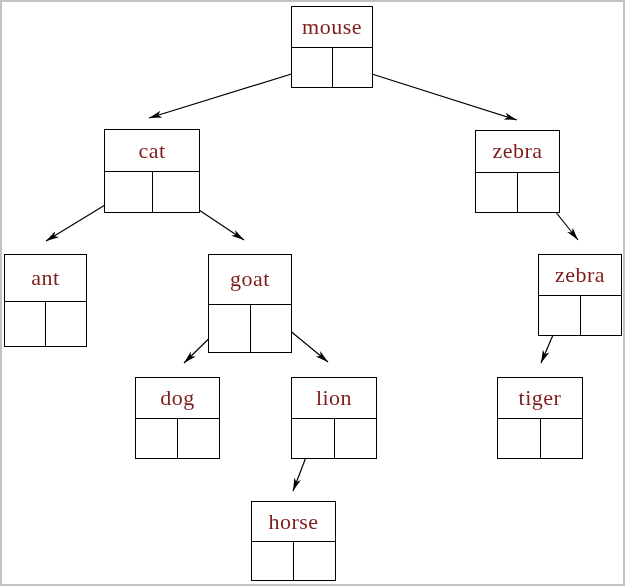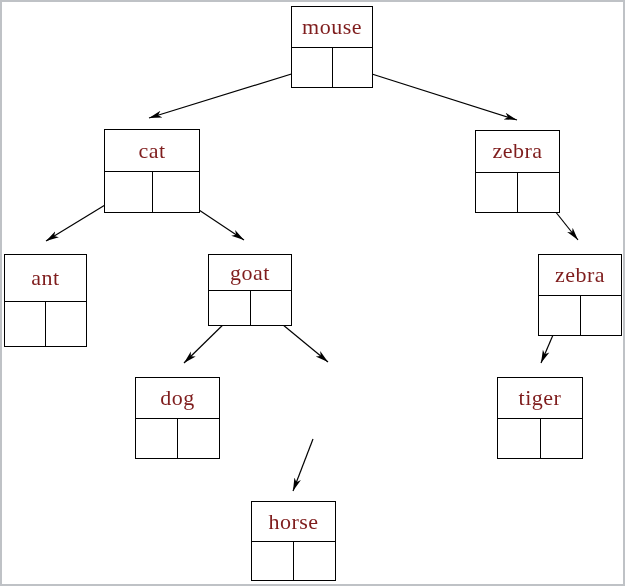--- a/index.html
+++ b/index.html
@@ -89,21 +89,21 @@
   </div>
 
   <div class="node" style="left:2px; top:252px; width:83px; height:93px">
     <div class="node-label">ant</div>
     <div class="node-pointers">
       <div class="ptr-cell left"></div>
       <div class="ptr-cell right"></div>
     </div>
   </div>
 
-  <div class="node" style="left:206px; top:252px; width:84px; height:72px">
+  <div class="node" style="left:206px; top:252px; width:84px; height:99px">
     <div class="node-label">goat</div>
     <div class="node-pointers">
       <div class="ptr-cell left"></div>
       <div class="ptr-cell right"></div>
     </div>
   </div>
 
   <div class="node" style="left:133px; top:375px; width:85px; height:82px">
     <div class="node-label">dog</div>
     <div class="node-pointers">
@@ -113,20 +113,27 @@
   </div>
 
   <div class="node" style="left:536px; top:252px; width:84px; height:82px">
     <div class="node-label">zebra</div>
     <div class="node-pointers">
       <div class="ptr-cell left"></div>
       <div class="ptr-cell right"></div>
     </div>
   </div>
 
+  <div class="node" style="left:289px; top:375px; width:86px; height:82px">
+    <div class="node-label">lion</div>
+    <div class="node-pointers">
+      <div class="ptr-cell left"></div>
+      <div class="ptr-cell right"></div>
+    </div>
+  </div>
 
   <div class="node" style="left:495px; top:375px; width:86px; height:82px">
     <div class="node-label">tiger</div>
     <div class="node-pointers">
       <div class="ptr-cell left"></div>
       <div class="ptr-cell right"></div>
     </div>
   </div>
 
   <div class="node" style="left:249px; top:499px; width:85px; height:80px">

